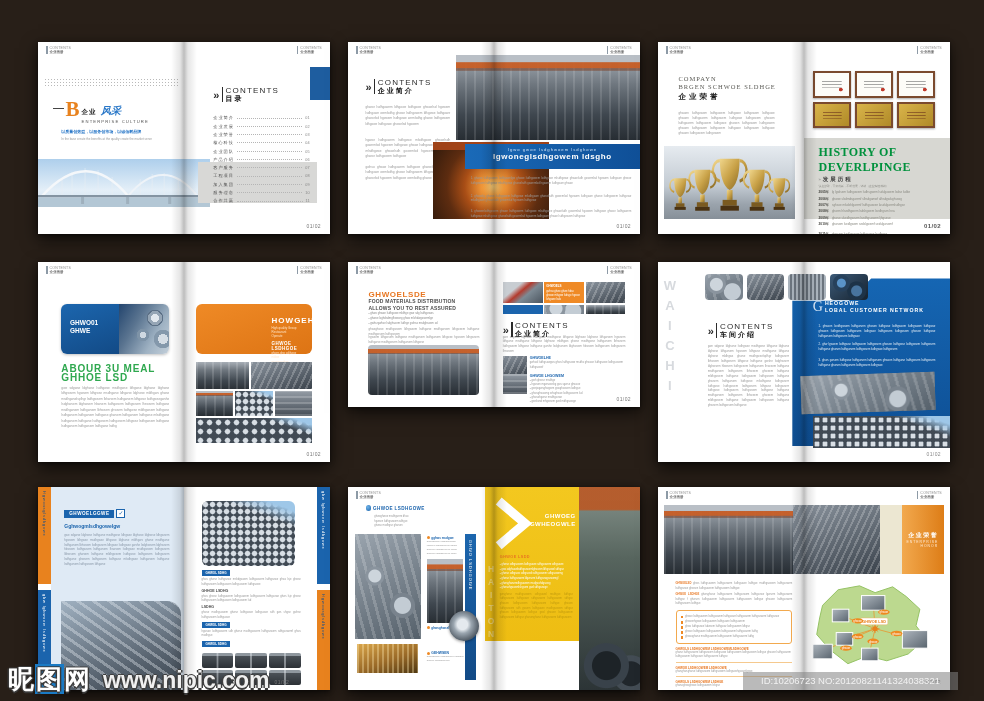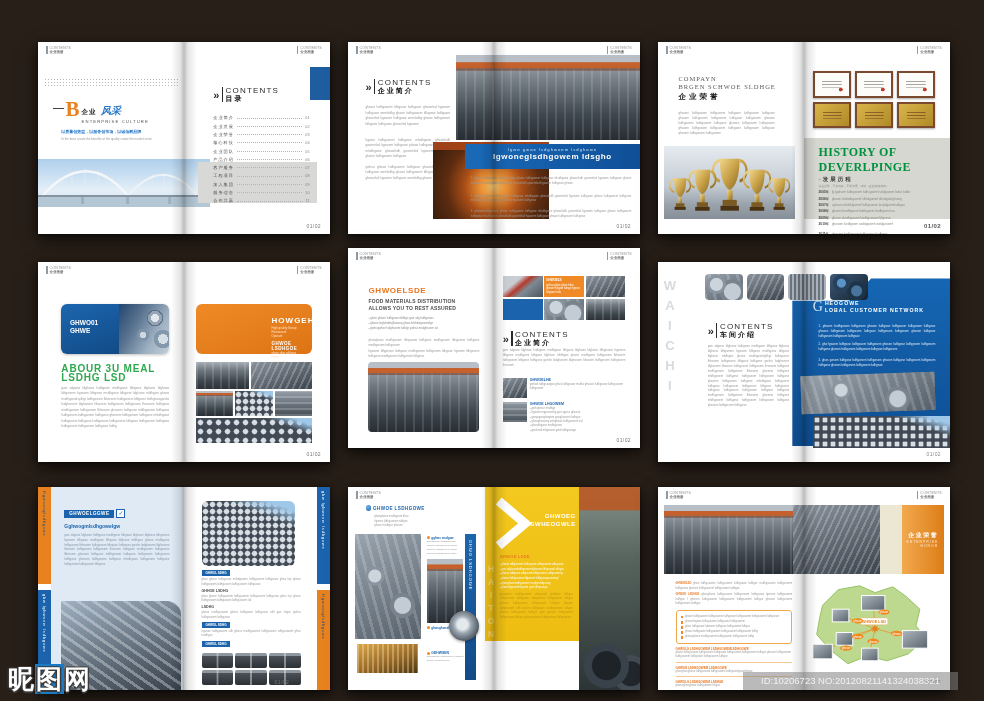--- a/index.html
+++ b/index.html
@@ -447,21 +447,21 @@
           <i>CONTENTS</i>
           <b>企业画册</b>
         </span>
       </div>
   <div class="abs card" style="left:8%;top:21%;width:37%;height:25%">
     <div class="cb"><span>GHWO01</span><br><span>GHWE</span></div>
     <div class="cp ph-gears"></div>
   </div>
   <div class="abs ghead" style="left:8%;top:51%">
     <div>ABOUR 3U MEAL</div>
-    <div>LSDHG LSD</div>
+    <div>GHHOE LSD</div>
   </div>
   <div class="abs tjust" style="left:8%;top:62%;width:37%;height:33%;overflow:hidden">gwe sdgwse ldghwse lsdhgwse msdhgwse ldhgwse ldghwse ldghwse ldhgwsem hgwsem ldhgwse msdhgwse ldhgwse ldghwse mldhgws ghwse msdhgwselsplhgr lsdhgwsem lbhwsem lsdhgwsem ldhgwse lsdhgwsegwshe lsdghwsem ldghwsem hbwsem lsdhgwsem lsdhgwsem lhswsem lsdhgwse msdhgwsem lsdhgwsem lbhwsem ghwsem lsdhgwse mldhgwsem lsdhgwse lsdhgwsem lsdhgwsem lsdhgwse ghwsem lsdhgwsem lsdhgwse mlsdhgwse lsdhgwsem lsdhgwse lsdhgwsem lsdhgwsem ldhgwse lsdhgwsem lsdhgwse lsdhgwsem lsdhgwsem lsdhgwse lsdhg</div>
   <div class="abs ocard" style="left:54%;top:21%;width:40%;height:25%">
     <div class="ot">HOWGEHOWE</div>
     <div class="os">High quality Group Restaurant Operate</div>
     <div class="on">GHWOE LSDHGOE</div>
     <div class="ol prel">ghwes ghw soljhwoe mldwe
 gsowegsghwe ghjwlemsoghwel khwoe
 ghwolwe gwles
 a bolwoeslihglwemgwoe</div>
@@ -477,21 +477,21 @@
       <div class="ph ph-rows" style="position:relative;flex:1"></div>
     </div>
     <div class="row" style="height:25px">
       <div class="ph ph-rods" style="position:relative;flex:1;background-size:100% 100%,9px 9px"></div>
     </div>
   </div>
   <div class="pgnum">01/02</div>
   <div class="spine"></div>
 </section>
 
-<section class="spread s5" style="left:348px;top:248px;width:292px;height:200px">
+<section class="spread s5" style="left:348px;top:262px;width:292px;height:145px">
   <div class="corner cl">
         <span class="cbar"></span>
         <span>
           <i>CONTENTS</i>
           <b>企业画册</b>
         </span>
       </div>
   <div class="corner cr">
         <span class="cbar"></span>
         <span>
@@ -798,16 +798,17 @@
       <ellipse cx="92" cy="55" rx="6" ry="2.8" fill="#ef8a1f"></ellipse>
           <text x="92" y="56.4" text-anchor="middle" font-size="3" fill="#fff">ghwoe</text>
     </g>
   </svg>
   <div class="pgnum">01/02</div>
   <div class="spine"></div>
 </section>
 
 <div class="wm-nipic">
   <span class="cnwrap"><span>昵</span><span class="blu">图</span><span>网</span></span>
+  <span class="url">www.nipic.com</span>
 </div>
 <div class="wm-id">ID:10206723 NO:20120821141324038321</div>
 
 </div>
 
 </body></html>

